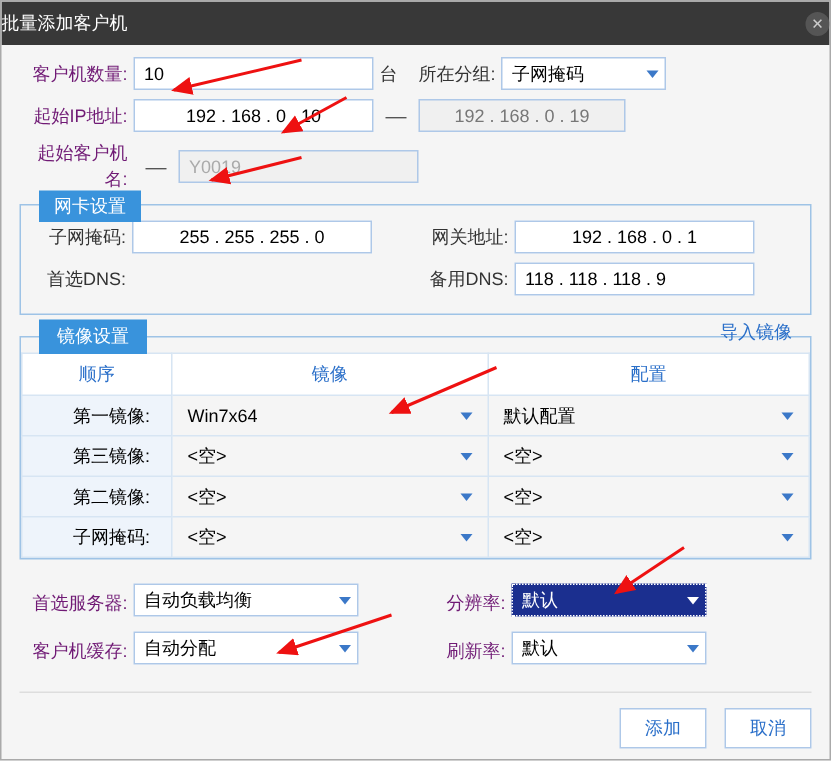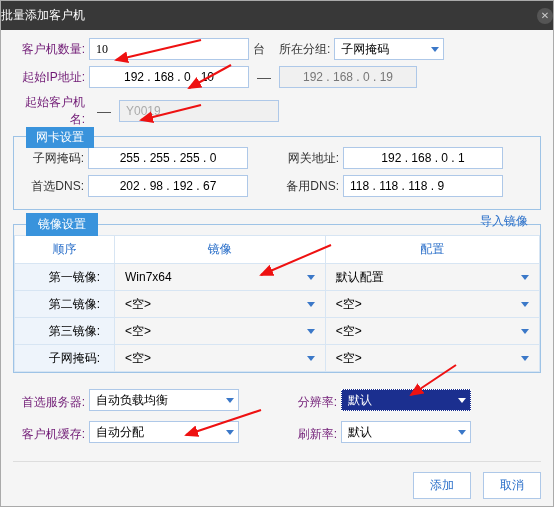--- a/index.html
+++ b/index.html
@@ -42,21 +42,21 @@
 
 <div class="titlebar">
   <span>批量添加客户机</span>
   <span class="close">✕</span>
 </div>
 
 <div class="content" style="position:relative">
 
   <div class="row">
     <span class="lbl">客户机数量:</span>
-    <input class="tx" style="width: 160px; font-family: Liberation Serif, serif;" value="10">
+    <input class="tx" style="width: 160px;" value="10">
     <span class="unit">台</span>
     <span class="grp-lbl">所在分组:</span>
     <div class="sel-look" style="width:110px">
       <span>子网掩码</span>
       <span class="tri"></span>
     </div>
   </div>
 
   <div class="row">
     <span class="lbl">起始IP地址:</span>
@@ -77,21 +77,20 @@
       <div class="row">
         <span class="lbl2">子网掩码:</span>
         <input class="tx" style="width: 160px; text-align: center;" value="255 . 255 . 255 . 0">
       </div>
       <div class="row">
         <span class="lbl2">网关地址:</span>
         <input class="tx" style="width: 160px; text-align: center;" value="192 . 168 . 0 . 1">
       </div>
       <div class="row">
         <span class="lbl2">首选DNS:</span>
-        <input class="tx" style="width: 160px; text-align: center;" value="202 . 98 . 192 . 67">
       </div>
       <div class="row">
         <span class="lbl2">备用DNS:</span>
         <input class="tx" style="width: 160px; text-align: left;" value="118 . 118 . 118 . 9">
       </div>
     </div>
   </div>
 
   <div class="img-fs">
     <div class="img-tab">镜像设置</div>
@@ -114,36 +113,36 @@
               </div>
             </td>
             <td>
               <div class="cell-sel">
                 <span>默认配置</span>
                 <span class="tri"></span>
               </div>
             </td>
           </tr>
           <tr>
+            <td class="name">第三镜像:</td>
+            <td>
+              <div class="cell-sel">
+                <span>&lt;空&gt;</span>
+                <span class="tri"></span>
+              </div>
+            </td>
+            <td>
+              <div class="cell-sel">
+                <span>&lt;空&gt;</span>
+                <span class="tri"></span>
+              </div>
+            </td>
+          </tr>
+          <tr>
             <td class="name">第二镜像:</td>
-            <td>
-              <div class="cell-sel">
-                <span>&lt;空&gt;</span>
-                <span class="tri"></span>
-              </div>
-            </td>
-            <td>
-              <div class="cell-sel">
-                <span>&lt;空&gt;</span>
-                <span class="tri"></span>
-              </div>
-            </td>
-          </tr>
-          <tr>
-            <td class="name">第三镜像:</td>
             <td>
               <div class="cell-sel">
                 <span>&lt;空&gt;</span>
                 <span class="tri"></span>
               </div>
             </td>
             <td>
               <div class="cell-sel">
                 <span>&lt;空&gt;</span>
                 <span class="tri"></span>

